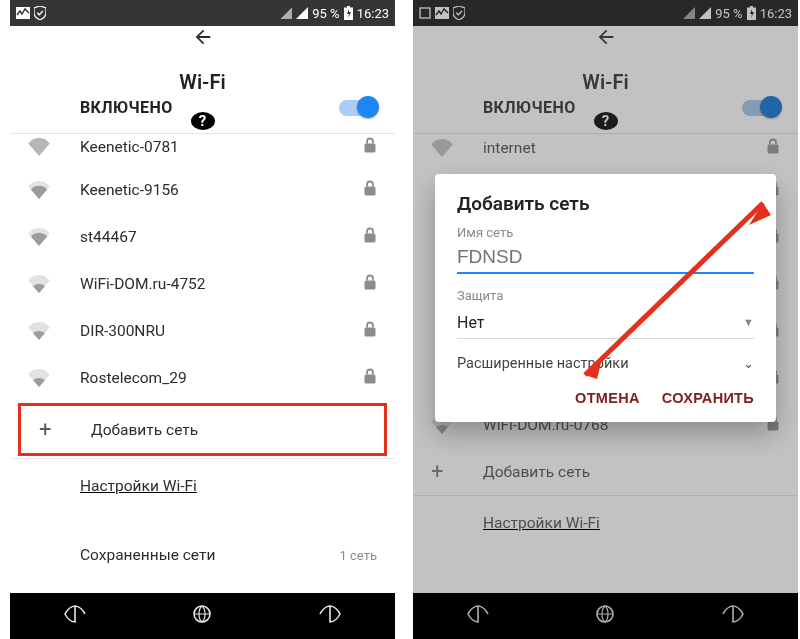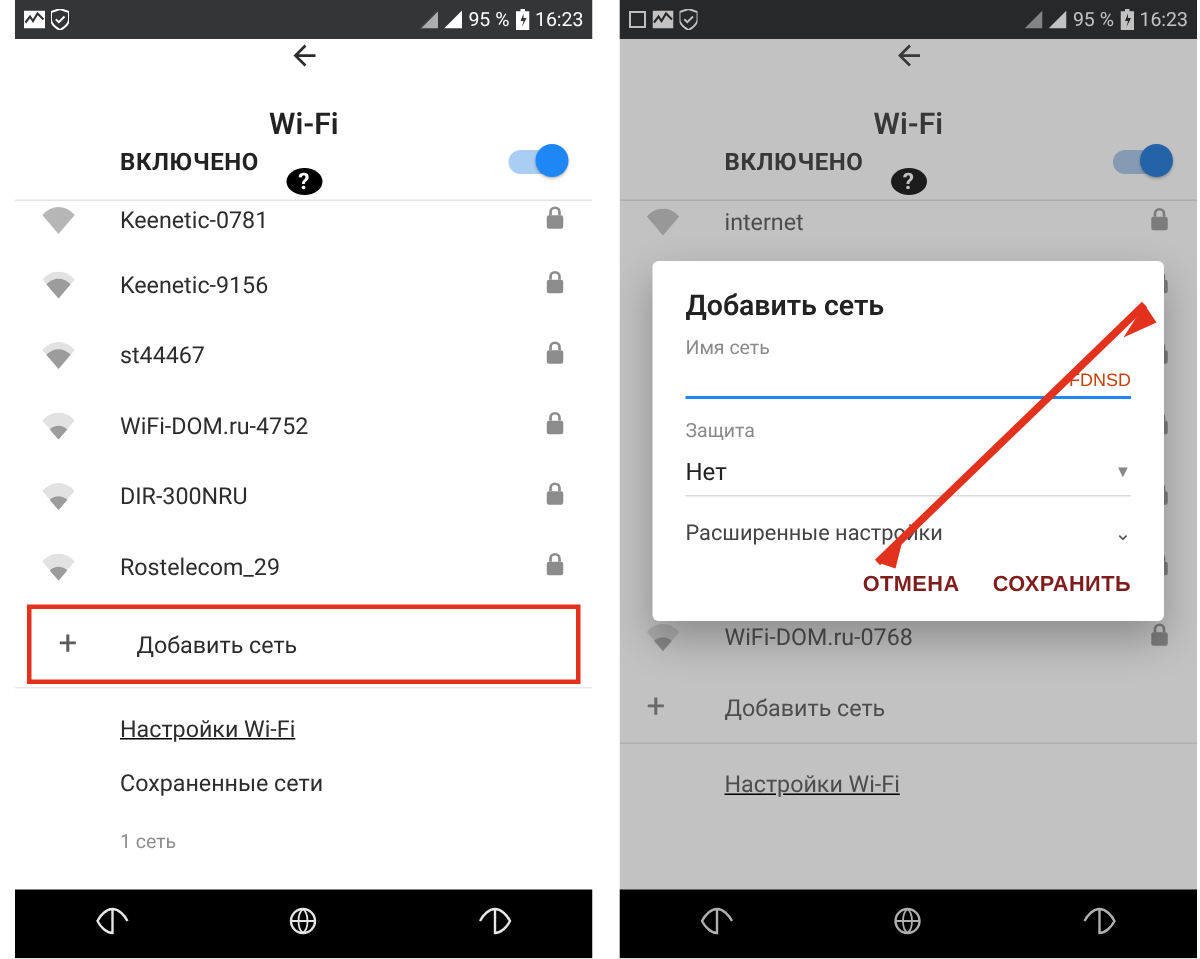--- a/index.html
+++ b/index.html
@@ -109,24 +109,25 @@
   }
   .row .rlabel {
     flex: 1;
     font-size: 15.5px;
     color: #2c2c2c;
     margin-left: 12px;
   }
   .row .lock { color: #8c8c8c; }
   .row.sub {
     height: 56px;
-    flex-direction: column;
+    flex-direction: row;
     align-items: flex-start;
     justify-content: center;
     padding-left: 70px;
+    margin-top: 33px;
   }
   .row.sub .sublabel { font-size: 13px; color: #8d8d8d; margin-top: 2px;}
   .row.plain { padding-left: 70px; height: 54px; text-decoration: underline; }
   .thin-sep { height: 1px; background: #e8e8e8; margin: 0 0; }
   
   .addnet-highlight {
     border: 3px solid #e2321e;
     margin: 2px 8px;
   }
   
@@ -165,28 +166,27 @@
   }
   .dialog .dtitle {
     font-size: 19px; font-weight: 600; color: #222;
     margin-bottom: 10px;
   }
   .dialog .dlabel {
     font-size: 13px; color: #8a8a8a;
     margin-top: 6px;
   }
   .dialog .dinput {
-    font-size: 12px; color: #c2410c;
+    font-size: 19px; color: #737373;
     border: none;
     border-bottom: 2px solid #1f87f5;
     width: 100%;
     padding: 6px 0 4px;
     outline: none;
     background: transparent;
-    text-align: right;
   }
   .dialog .dselect {
     display: flex;
     align-items: center;
     font-size: 16px;
     color: #222;
     border-bottom: 1px solid #d9d9d9;
     padding: 8px 0 6px;
     margin-top: 2px;
     gap: 12px;

